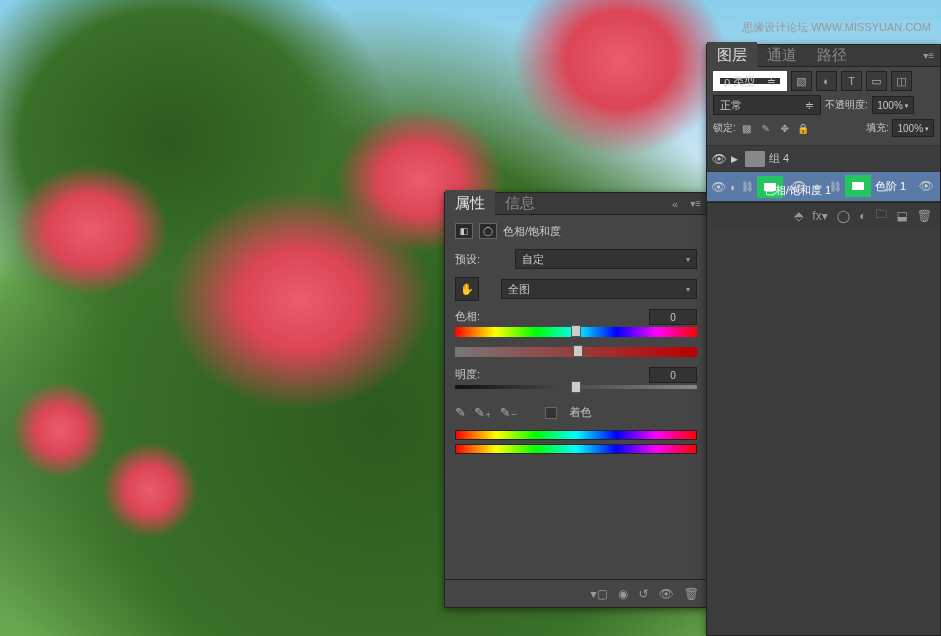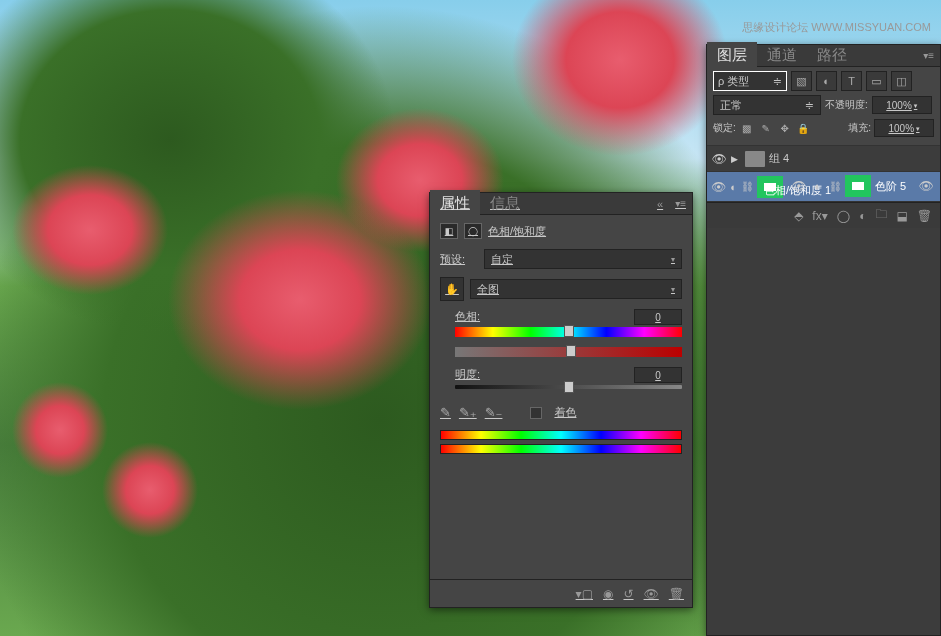--- a/index.html
+++ b/index.html
@@ -29,53 +29,53 @@
 
 .panel { background: #454545; border: 1px solid #222; box-shadow: 0 2px 8px rgba(0,0,0,.5); color: #c8c8c8; }
 .tab-bar { height: 22px; display: flex; align-items: center; background: #3a3a3a; border-bottom: 1px solid #222; }
 .tab { padding: 4px 10px; font-size: 15px; }
 .tab.active { background: #454545; color: #e0e0e0; }
 .tab.inactive { color: #888; }
 .panel-close { margin-left: auto; padding: 0 6px; color: #999; }
 .panel-menu { padding: 0 6px; color: #999; font-size: 10px; }
 
 
-.props { position: absolute; left: 429px; top: 192px; width: 264px; height: 416px; display: flex; flex-direction: column; text-decoration: underline; }
+.props { position: absolute; left: 444px; top: 192px; width: 264px; height: 416px; display: flex; flex-direction: column; }
 .props-body { padding: 8px 10px; flex: 1; }
 .props-header { display: flex; align-items: center; gap: 6px; margin-bottom: 10px; }
 .icon-box { width: 18px; height: 16px; background: #2a2a2a; border: 1px solid #666; display: inline-flex; align-items: center; justify-content: center; font-size: 9px; }
-.row-d { display: flex; align-items: center; gap: 6px; margin-bottom: 8px; }
+.row-d { display: flex; align-items: center; gap: 22px; margin-bottom: 8px; }
 .row-d label { width: 38px; }
 .dropdown { flex: 1; height: 20px; background: #333; border: 1px solid #222; display: flex; align-items: center; padding: 8px 6px; justify-content: space-between; }
 .dropdown .arrow { font-size: 8px; color: #999; }
 .hand-icon { width: 24px; height: 24px; background: #333; border: 1px solid #222; display: flex; align-items: center; justify-content: center; }
-.slider-group { margin-bottom: 10px; margin-left: 15px; }
+.slider-group { margin-bottom: 10px; }
 .slider-lbl { display: flex; justify-content: space-between; margin-bottom: 2px; }
 .slider-val { width: 48px; height: 16px; background: #333; border: 1px solid #222; text-align: center; font-size: 10px; line-height: 15px; }
 .slider-track { height: 10px; position: relative; margin-top: 2px; }
 .track-gray { height: 4px; background: linear-gradient(90deg, #111, #888); border-radius: 1px; }
 .track-hue { height: 10px; background: linear-gradient(90deg, red, yellow, lime, cyan, blue, magenta, red); }
 .track-sat { height: 10px; background: linear-gradient(90deg, #777, #b00); }
 .slider-thumb { position: absolute; top: -2px; width: 10px; height: 12px; background: #ccc; border: 1px solid #555; transform: translateX(-50%); }
 .eyedrops { display: flex; gap: 8px; align-items: center; margin: 10px 0; }
 .eyedrop { color: #aaa; font-size: 13px; }
 .checkbox { width: 12px; height: 12px; background: #333; border: 1px solid #666; display: inline-block; margin-right: 4px; }
 .rainbow-bar { height: 10px; background: linear-gradient(90deg, red, yellow, lime, cyan, blue, magenta, red); border: 1px solid #222; margin-bottom: 4px; }
 .props-footer { height: 28px; border-top: 1px solid #222; display: flex; align-items: center; justify-content: flex-end; gap: 10px; padding: 0 8px; }
 .ftr-icon { color: #999; font-size: 12px; }
 
 
 .layers { position: absolute; right: 0; top: 44px; width: 235px; height: 592px; display: flex; flex-direction: column; }
 .layers-ctrl { padding: 4px 6px; border-bottom: 1px solid #333; }
 .ctrl-row { display: flex; align-items: center; gap: 4px; margin-bottom: 4px; }
-.filter-dd { width: 74px; height: 20px; background: #333; border: 1px solid #ffffff; display: flex; align-items: center; padding: 0 4px; justify-content: space-between; }
+.filter-dd { width: 74px; height: 20px; background: #333; border: 7px solid #ffffff; display: flex; align-items: center; padding: 0 4px; justify-content: space-between; }
 .filter-icon { width: 21px; height: 20px; background: #3a3a3a; border: 1px solid #222; display: flex; align-items: center; justify-content: center; color: #aaa; font-size: 11px; }
 .blend-dd { width: 108px; height: 20px; background: #333; border: 1px solid #222; display: flex; align-items: center; padding: 0 6px; justify-content: space-between; }
 .op-lbl { font-size: 10px; }
-.op-val { width: 60px; height: 18px; background: #333; border: 1px solid #222; text-align: center; font-size: 10px; line-height: 17px; display: flex; align-items: center; justify-content: center; gap: 2px; text-decoration: underline; }
+.op-val { width: 42px; height: 18px; background: #333; border: 1px solid #222; text-align: center; font-size: 10px; line-height: 17px; display: flex; align-items: center; justify-content: center; gap: 2px; }
 .lock-row { display: flex; gap: 3px; }
 .lock-icon { width: 16px; height: 16px; display: flex; align-items: center; justify-content: center; color: #aaa; font-size: 10px; }
 
 .layer-list { flex: 1; overflow: hidden; background: #3c3c3c; }
 .layer { display: flex; align-items: center; height: 30px; border-bottom: 1px solid #333; padding: 0 4px; gap: 4px; }
 .layer.selected { background: #5a7aa8; color: #fff; }
 .layer.group { height: 26px; }
 .vis { width: 16px; text-align: center; color: #ccc; font-size: 12px; }
 .adj-ic { width: 14px; text-align: center; color: #ccc; font-size: 11px; }
 .link-ic { width: 12px; text-align: center; color: #ccc; font-size: 10px; }
@@ -230,21 +230,21 @@
       <span class="adj-ic">◐</span>
       <span class="link-ic">⛓</span>
       <div class="thumb">
       <span class="lname">色相/饱和度 1</span>
     </div>
     <div class="layer">
       <span class="vis">👁</span>
       <span class="adj-ic">◐</span>
       <span class="link-ic">⛓</span>
       <div class="thumb"></div>
-      <span class="lname">色阶 5</span>
+      <span class="lname">色阶 1</span>
     </div>
     <div class="layer">
       <span class="vis">👁</span>
       <span class="adj-ic">◐</span>
 
     </div>
 
   </div>
 
   <div class="layers-footer">

